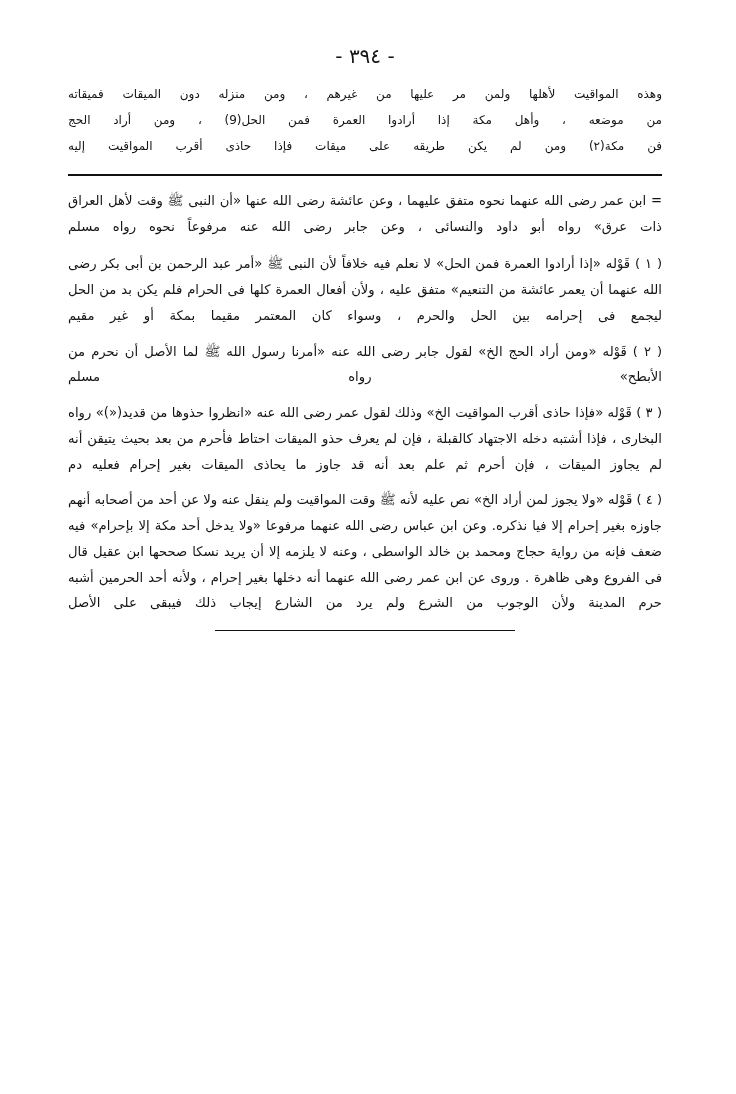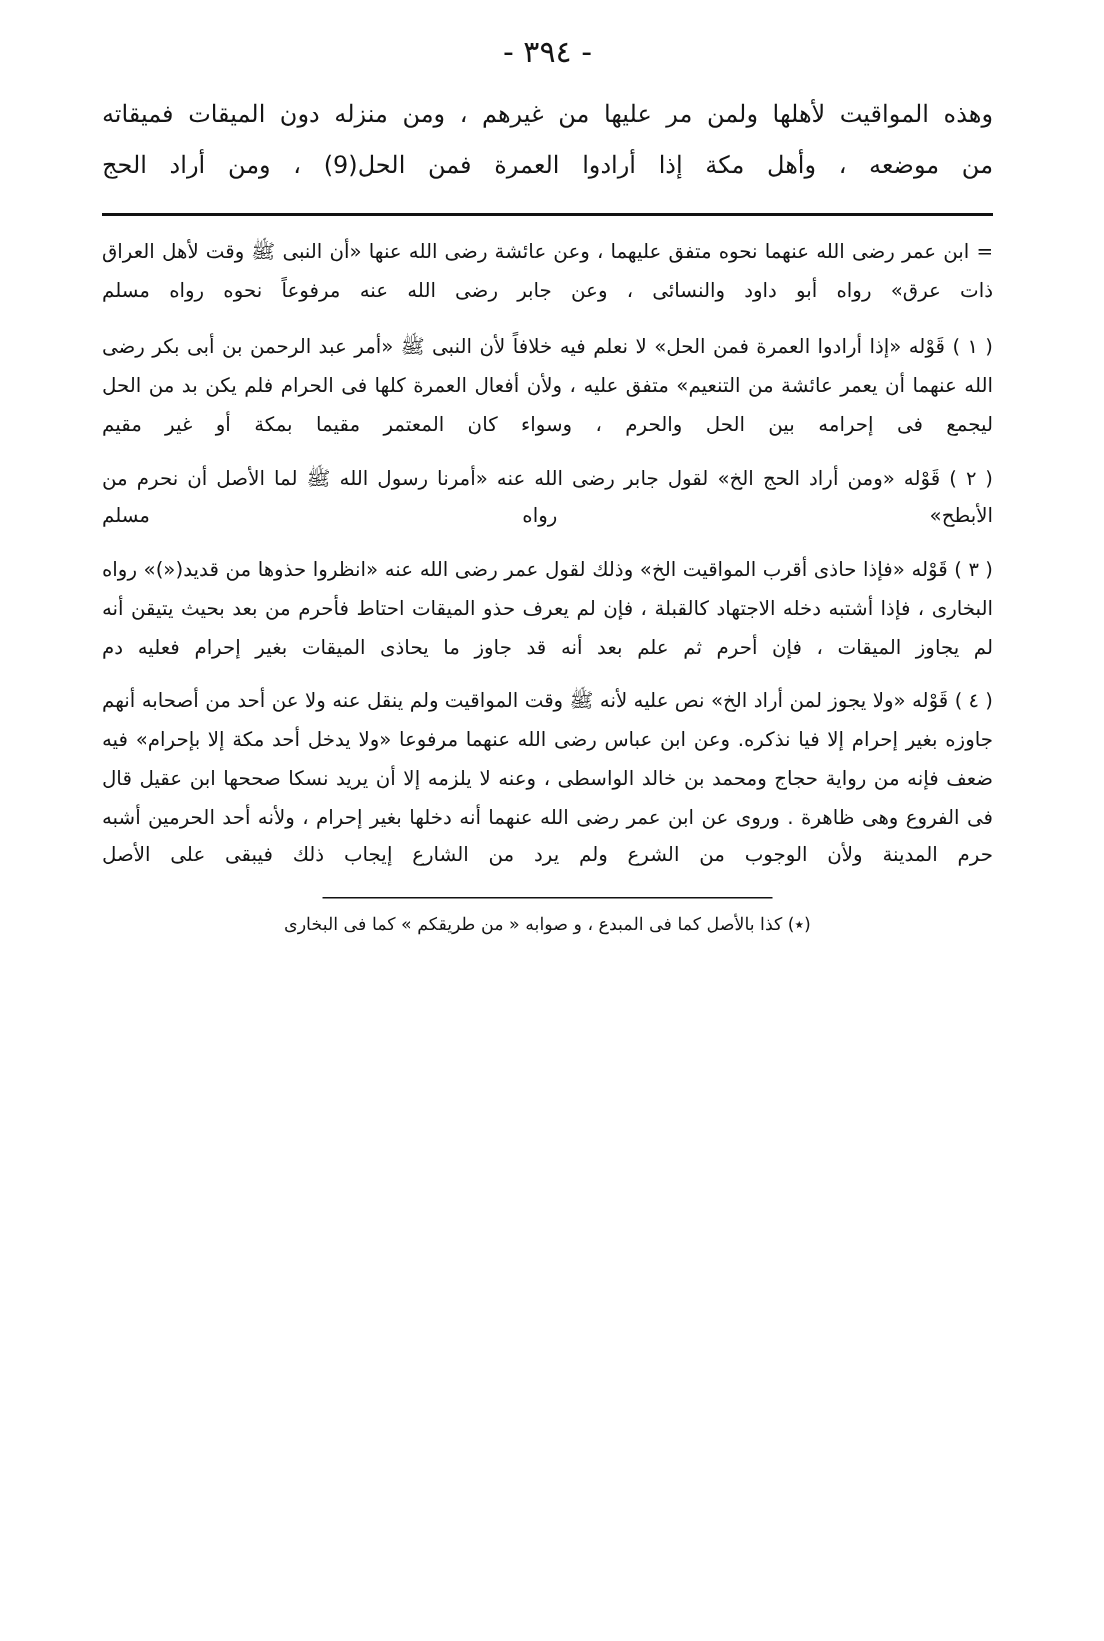--- a/index.html
+++ b/index.html
@@ -13,35 +13,35 @@
     font-family: "DejaVu Sans", sans-serif;
     color: #141414;
     position: relative;
     overflow: hidden;
   }
   .page {
     position: relative;
     width: 736px;
     height: 1094px;
     box-sizing: border-box;
-    padding: 22px 74px 20px 68px;
+    padding: 44px 74px 20px 68px;
   }
   .page-number {
     text-align: center;
     font-size: 20px;
     letter-spacing: 1px;
     margin: 0 0 14px 0;
     direction: rtl;
     font-family: "DejaVu Sans", sans-serif;
   }
   .main-text {
     direction: rtl;
     text-align: justify;
     text-align-last: justify;
-    font-size: 16px;
+    font-size: 12px;
     line-height: 2.0;
     letter-spacing: 0px;
     word-spacing: 1px;
   }
   .main-text p {
     margin: 0 0 2px 0;
   }
   .rule {
     border: none;
     border-top: 2.2px solid #111;
@@ -81,20 +81,21 @@
 </head>
 <body>
 
 <div class="page">
 
   <div class="page-number">- ٣٩٤ -</div>
 
   <div class="main-text">
     <p>وهذه المواقيت لأهلها ولمن مر عليها من غيرهم ، ومن منزله دون الميقات فميقاته</p>
     <p>من موضعه ، وأهل مكة إذا أرادوا العمرة فمن الحل(9) ، ومن أراد الحج</p>
+    <p>فن مكة(٢) ومن لم يكن طريقه على ميقات فإذا حاذى أقرب المواقيت إليه</p>
   </div>
 
   <hr class="rule">
 
   <div class="footnotes">
 
     <p class="fn-lead">= ابن عمر رضى الله عنهما نحوه متفق عليهما ، وعن عائشة رضى الله عنها «أن النبى ﷺ وقت لأهل العراق ذات عرق» رواه أبو داود والنسائى ، وعن جابر رضى الله عنه مرفوعاً نحوه رواه مسلم</p>
 
     <p>
       <span class="fn-marker">( ١ )</span>
@@ -113,15 +114,14 @@
 
     <p>
       <span class="fn-marker">( ٤ )</span>
       <span>قَوْله «ولا يجوز لمن أراد الخ» نص عليه لأنه ﷺ وقت المواقيت ولم ينقل عنه ولا عن أحد من أصحابه أنهم جاوزه بغير إحرام إلا فيا نذكره. وعن ابن عباس رضى الله عنهما مرفوعا «ولا يدخل أحد مكة إلا بإحرام» فيه ضعف فإنه من رواية حجاج ومحمد بن خالد الواسطى ، وعنه لا يلزمه إلا أن يريد نسكا صححها ابن عقيل قال فى الفروع وهى ظاهرة . وروى عن ابن عمر رضى الله عنهما أنه دخلها بغير إحرام ، ولأنه أحد الحرمين أشبه حرم المدينة ولأن الوجوب من الشرع ولم يرد من الشارع إيجاب ذلك فيبقى على الأصل</span>
     </p>
 
   </div>
 
   <hr class="rule-short">
 
-  <div class="star-note">(٭) كذا بالأصل كما فى المبدع ، و صوابه « من طريقكم » كما فى البخارى</div>
 
 </div>
 
 </body></html>

